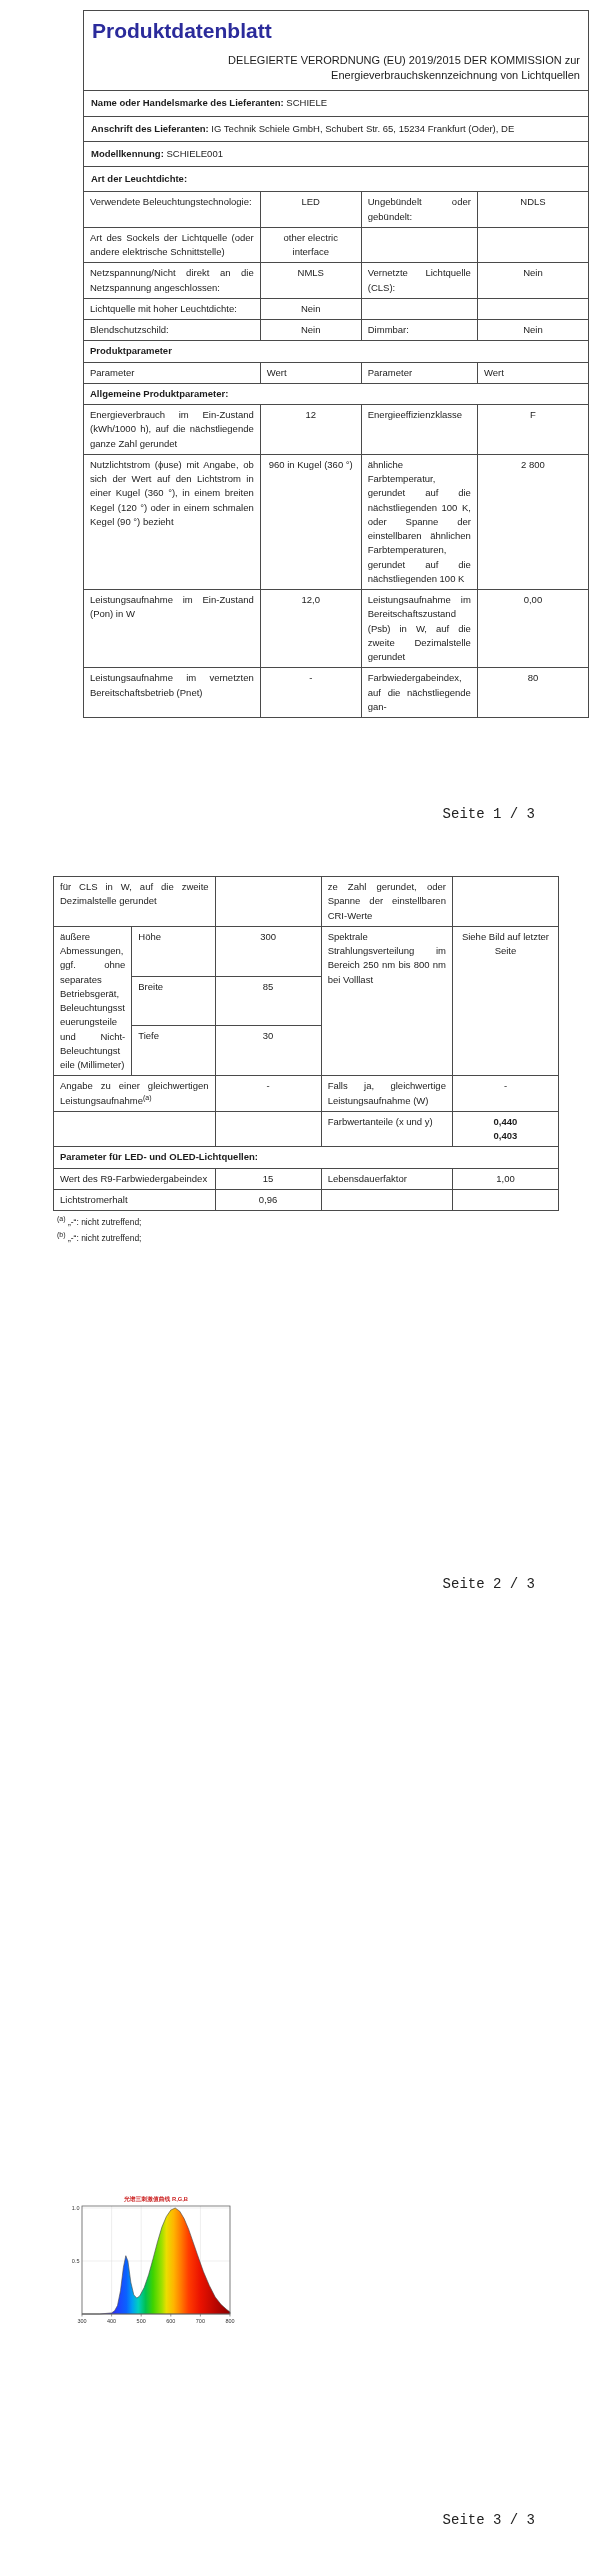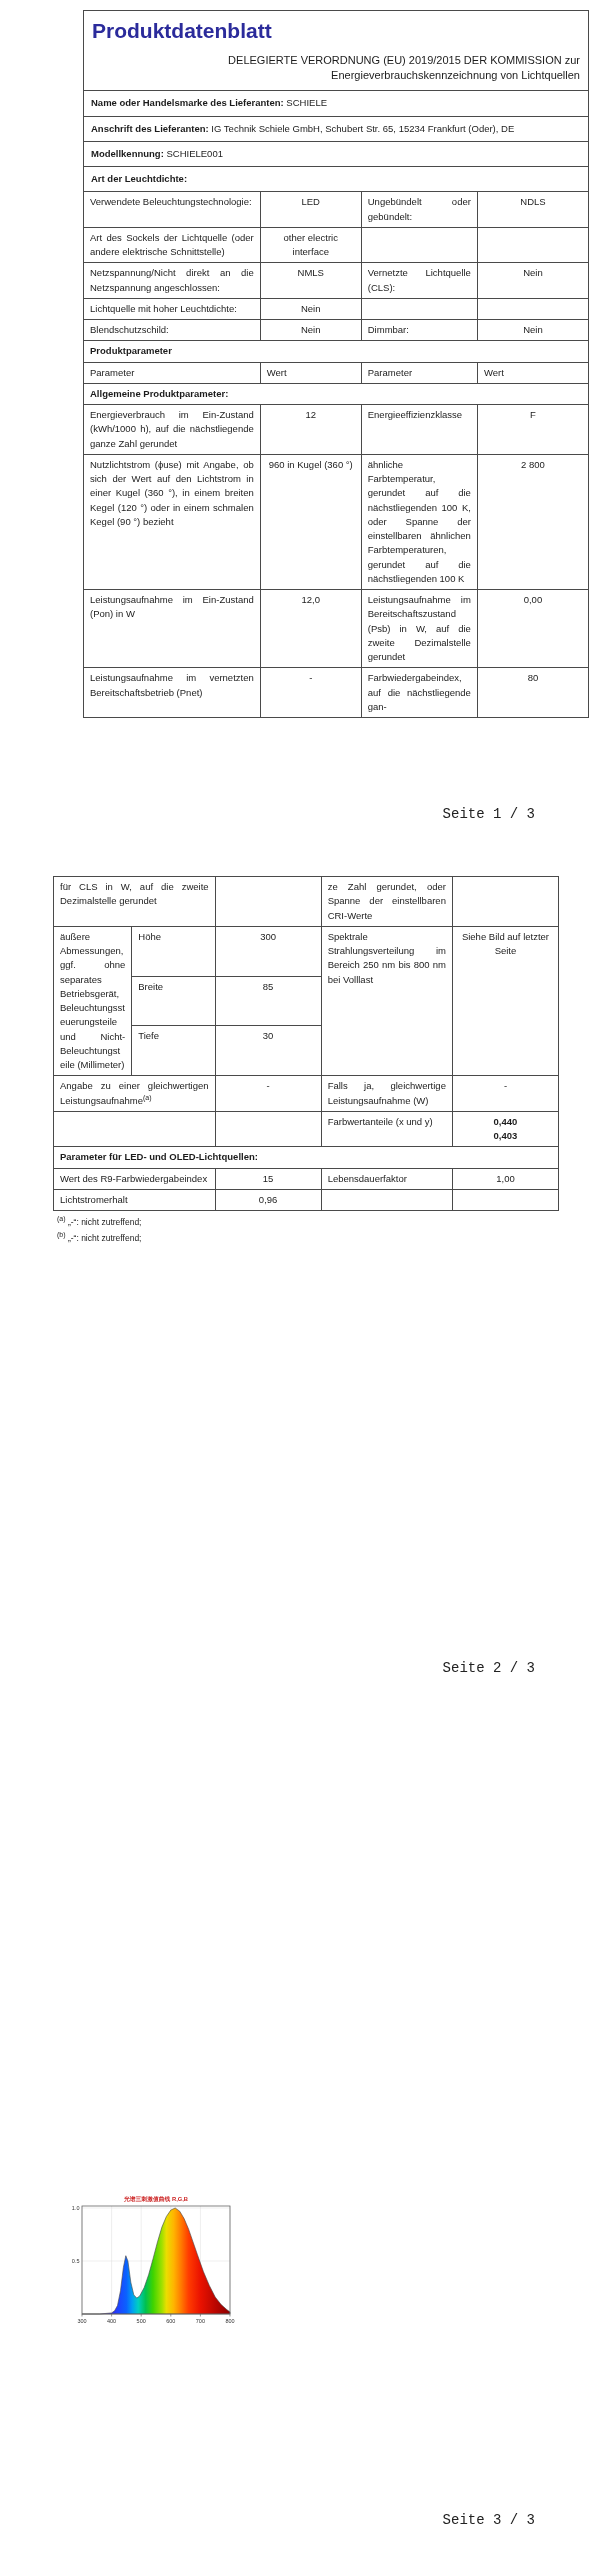--- a/index.html
+++ b/index.html
@@ -198,21 +198,21 @@
       <td></td>
       <td></td>
     </tr>
   </tbody>
     </table>
   <div class="footnotes">
     <div><sup>(a)</sup><span> „-“: nicht zutreffend;</span></div>
     <div><sup>(b)</sup><span> „-“: nicht zutreffend;</span></div>
   </div>
 </div>
-<div class="page-footer" style="top:1660px;">Seite 2 / 3</div>
+<div class="page-footer" style="top:1576px;">Seite 2 / 3</div>
 
 <div class="chart-wrap">
   <svg id="spd-svg" width="176" height="142" viewBox="0 0 176 142" xmlns="http://www.w3.org/2000/svg">
     <defs>
       <linearGradient id="spec" x1="0" y1="0" x2="1" y2="0">
           <stop offset="0%" stop-color="#2a0a8a"></stop>
           <stop offset="16%" stop-color="#3d12d9"></stop>
           <stop offset="24%" stop-color="#2040ff"></stop>
           <stop offset="30%" stop-color="#0a62ff"></stop>
           <stop offset="34%" stop-color="#00a0f0"></stop>

